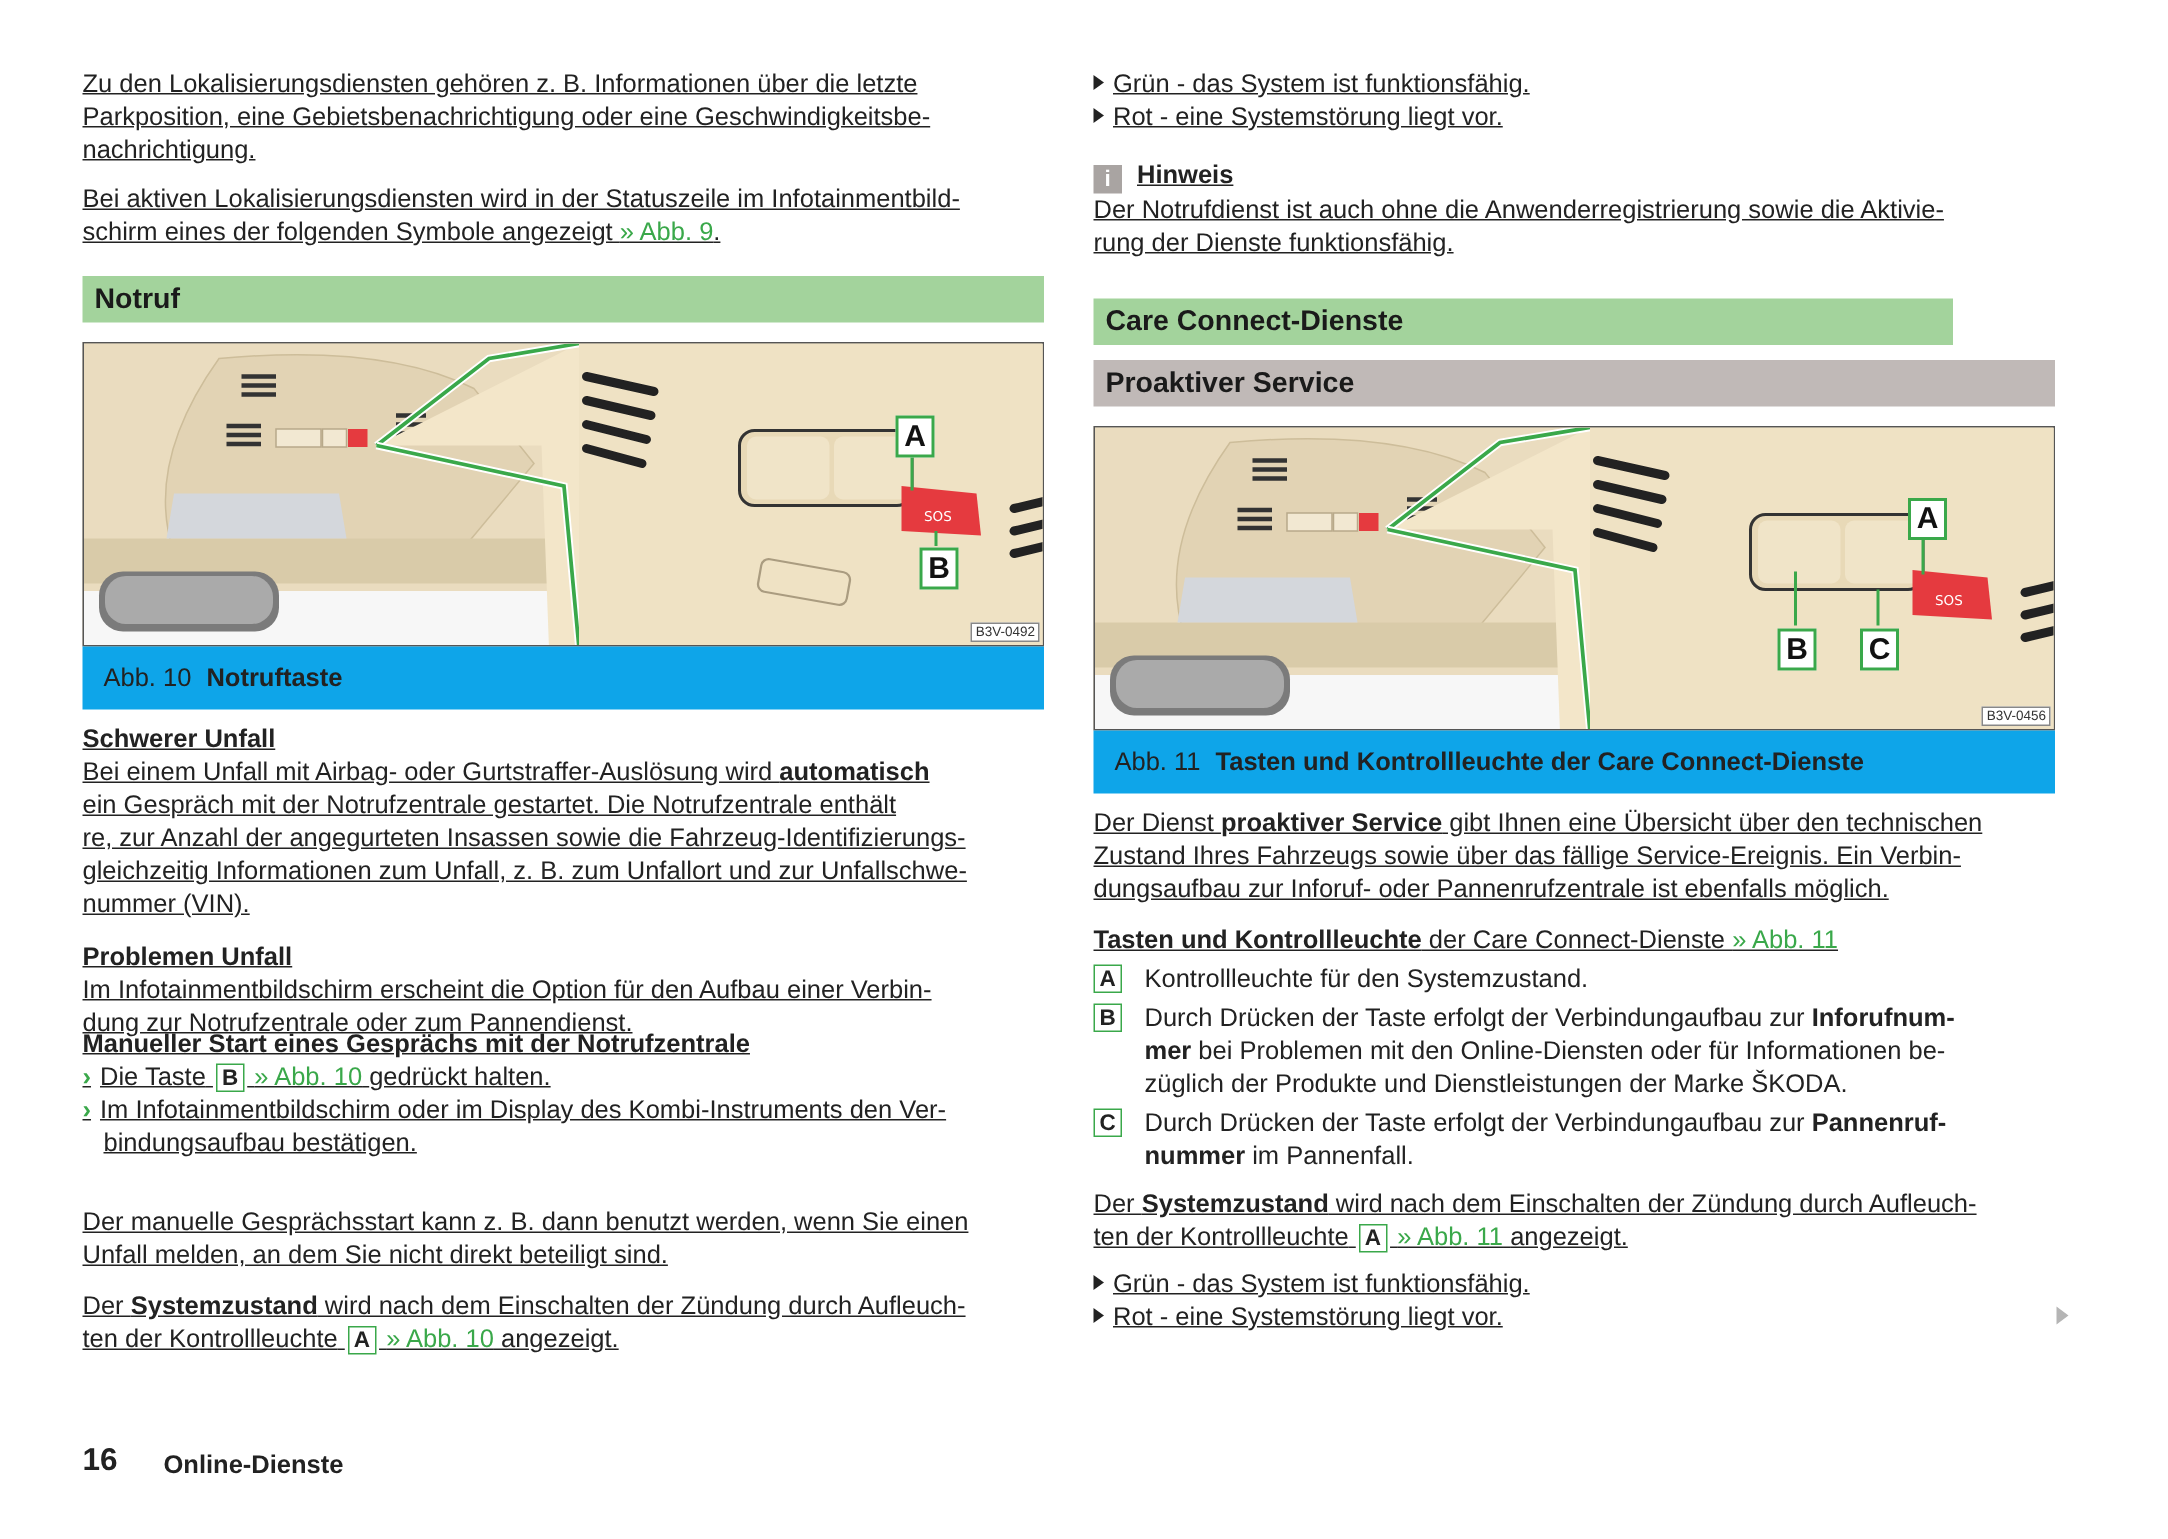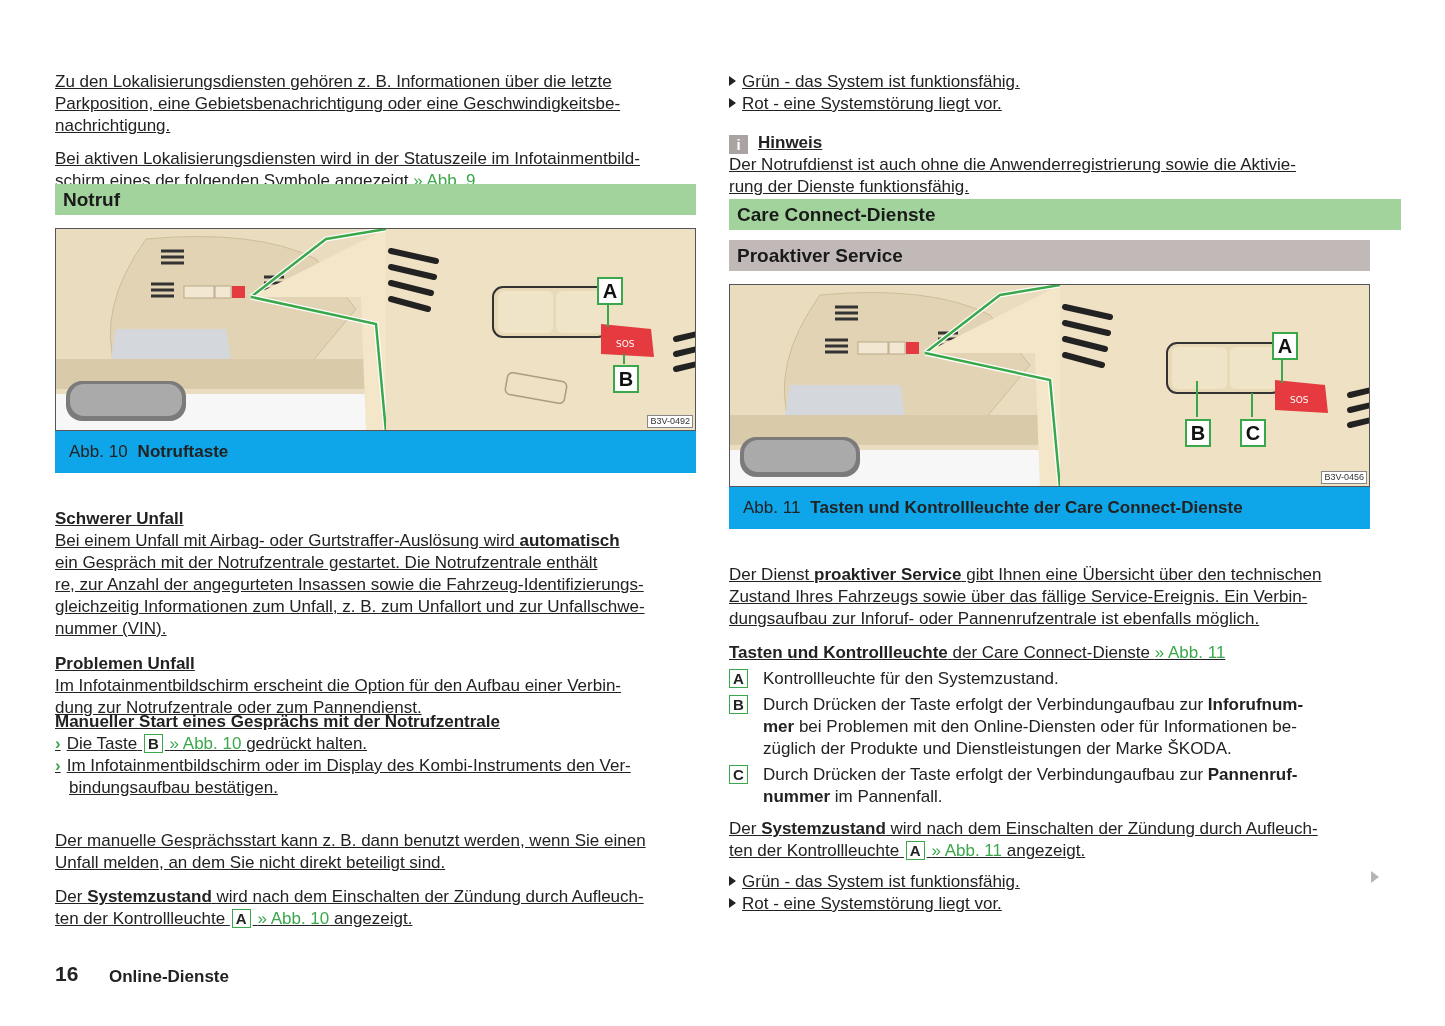--- a/index.html
+++ b/index.html
@@ -1,20 +1,20 @@
 <!DOCTYPE html>
 <html><head>
 <meta charset="utf-8">
 <style>
   html, body { margin: 0; padding: 0; }
   body {
     width: 1445px; height: 1026px; background: #ffffff; position: relative; overflow: hidden;
     font-family: "Liberation Sans", "DejaVu Sans", sans-serif; color: #222222; font-size: 17px; line-height: 22px;
   }
-  .col { position: absolute; top: 0; margin-top: 26px; }
+  .col { position: absolute; top: 0; }
   .col-left { left: 55px; width: 641px; }
   .col-right { left: 729px; width: 641px; }
   p { margin: 0; text-decoration: underline; }
   .b { font-weight: bold; }
   .link { color: #3aa84a; }
   .kbox {
     display: inline-block; border: 1.5px solid #3aa84a; font-weight: bold; font-size: 15px;
     line-height: 17px; padding: 0 3px; margin: 0 2px; color: #222;
   }
   .section-green {
@@ -158,21 +158,21 @@
   <p><span class="bullet-tri"></span><span>Grün - das System ist funktionsfähig.</span></p>
   <p><span class="bullet-tri"></span><span>Rot - eine Systemstörung liegt vor.</span></p>
 </div>
 
 <div class="col col-right" style="top:106px;">
   <p><span class="info-icon">i</span><span class="b">Hinweis</span></p>
   <p>Der Notrufdienst ist auch ohne die Anwenderregistrierung sowie die Aktivie-</p>
   <p>rung der Dienste funktionsfähig.</p>
 </div>
 
-<div class="section-green" style="left:729px; top:199px; width:672px;">Care Connect-Dienste</div>
+<div class="section-green" style="left:729px; top:199px; width:573px;">Care Connect-Dienste</div>
 <div class="section-grey" style="left:729px; top:240px; width:641px;">Proaktiver Service</div>
 
 <div class="figure" style="left:729px; top:284px; width:641px; height:203px;">
   <svg width="641" height="203" viewBox="0 0 641 203">
     <rect x="0" y="0" width="641" height="203" fill="#efe3c8"></rect>
     <path d="M0 0 L330 0 L330 203 L0 203 Z" fill="#eadcbf"></path>
     <path d="M90 10 Q200 0 260 30 L300 80 L250 140 L60 140 Q40 80 90 10 Z" fill="#e2d3b4" stroke="#cdbd9a"></path>
     <g stroke="#333" stroke-width="3">
       <line x1="105" y1="22" x2="128" y2="22"></line>
         <line x1="105" y1="28" x2="128" y2="28"></line>

